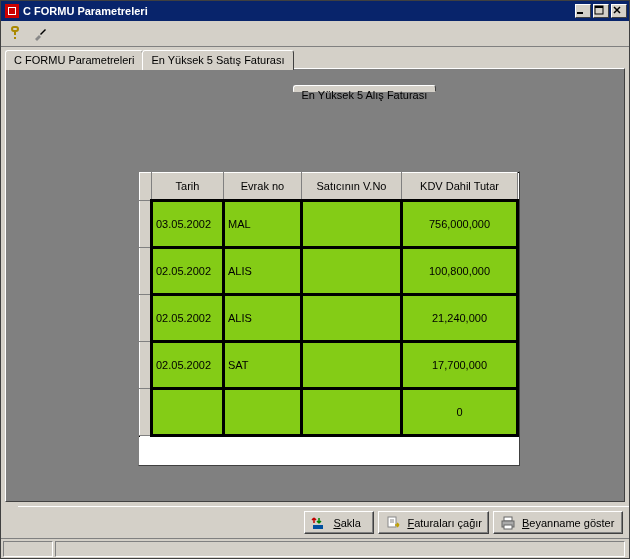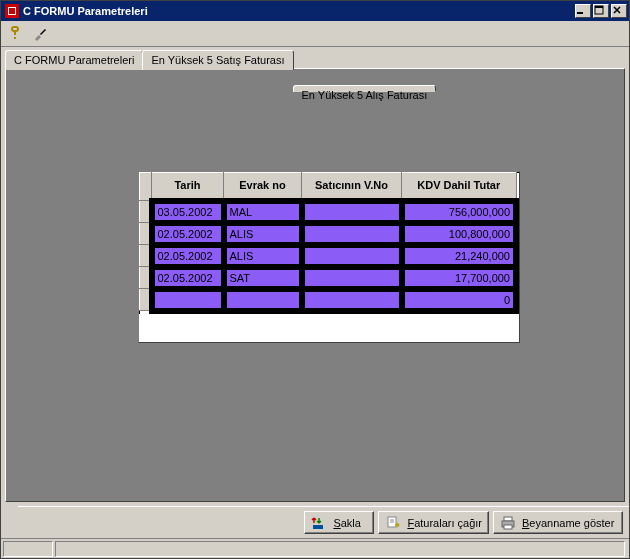--- a/index.html
+++ b/index.html
@@ -132,43 +132,43 @@
   table.grid {
     width: 100%;
     border-collapse: collapse;
     table-layout: fixed;
   }
   table.grid th {
     background: #d4d0c8;
     border: 1px solid #808080;
     border-top-color: #fff;
     border-left-color: #fff;
-    font-weight: bold;
+    font-weight: normal;
     font-size: 11px;
     padding: 1px 2px;
     height: 28px;
     text-align: center;
   }
   table.grid th.rowhead, table.grid td.rowhead {
     width: 12px;
     background: #d4d0c8;
     border: 1px solid #808080;
     border-top-color: #fff;
     border-left-color: #fff;
     padding: 0;
   }
   table.grid td {
-    border: 6px solid #000000;
-    padding: 2px 3px;
+    border: 3px solid #000000;
+    padding: 16px 3px;
     height: 18px;
-    background: #8b5cf6;
+    background: #84cc16;
     white-space: nowrap;
     overflow: hidden;
   }
-  .num { text-align: right; }
+  .num { text-align: center; }
   .grid-pad {
     height: 28px;
     background: #fff;
   }
   .bottombar {
     height: 32px;
     background: #d4d0c8;
     border-top: 1px solid #fff;
     display: flex;
     align-items: center;

